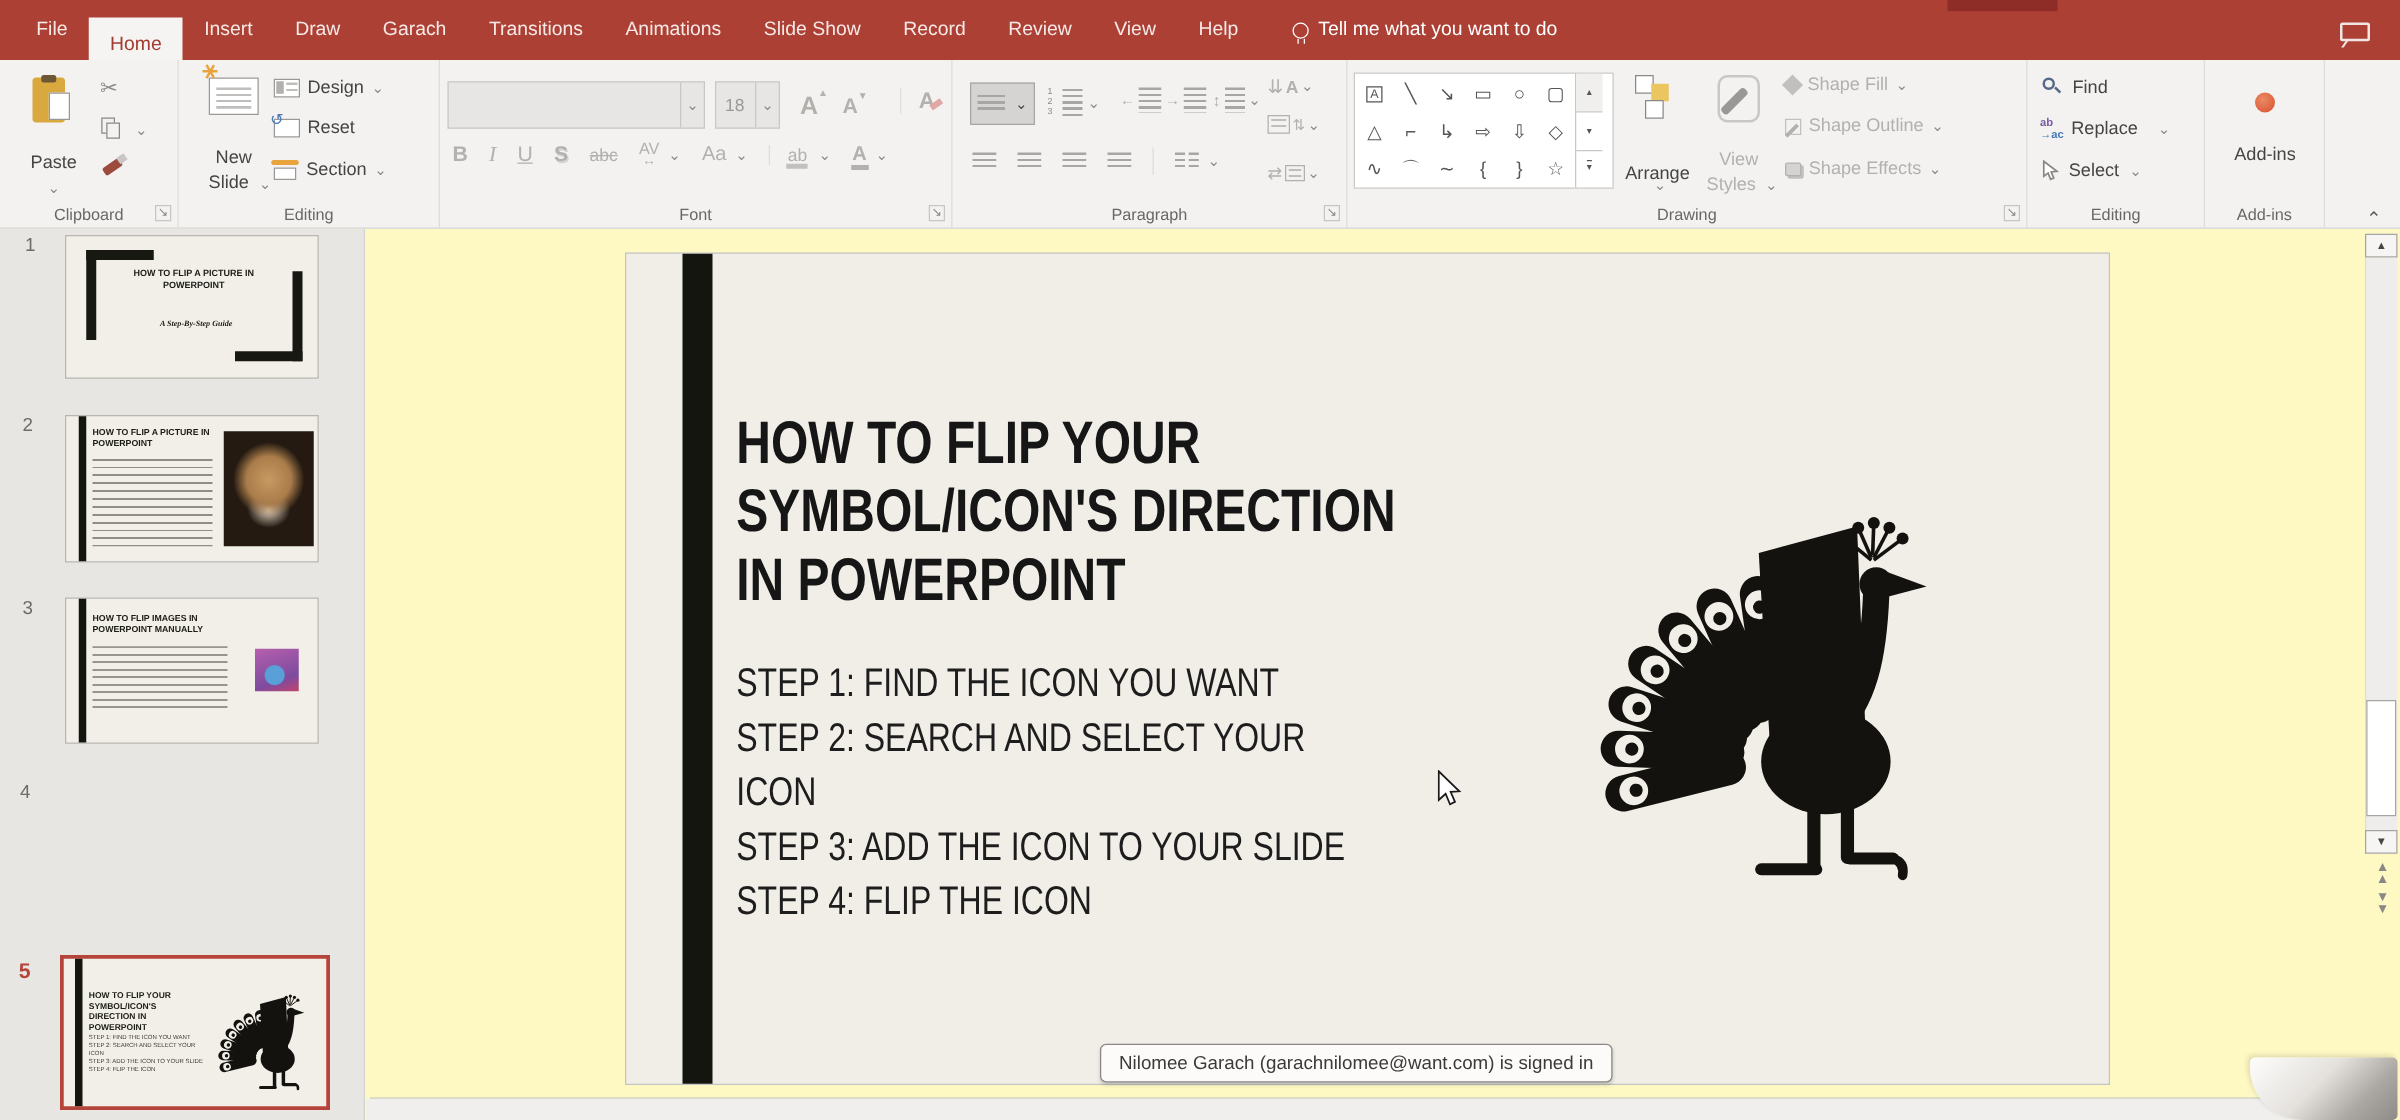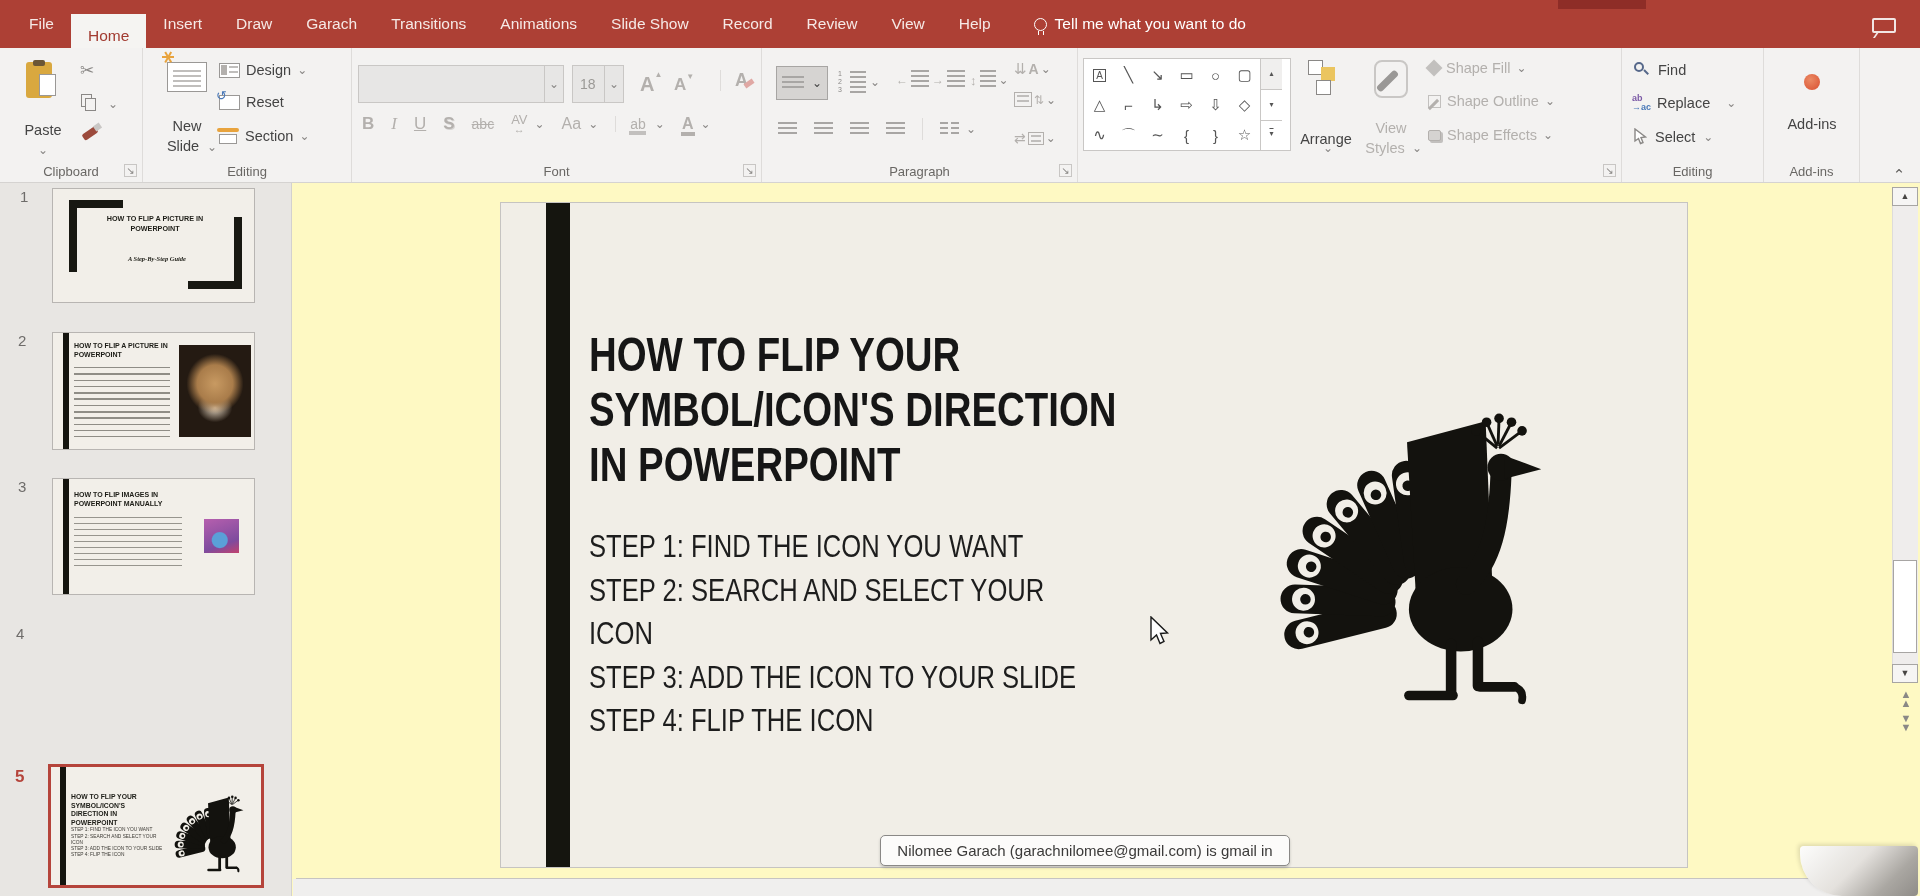--- a/index.html
+++ b/index.html
@@ -275,20 +275,21 @@
             <span class="abs" style="left:3px;top:2px;width:3px;height:13px;background:#b3b0ad;transform:rotate(45deg)"></span>
           </span>
         <span class="dis btxt">Shape Outline</span>
         <span class="dd">⌄</span>
       </div>
       <div class="abs flex" style="left:350px;top:79px;gap:6px">
         <span style="display:inline-block;width:13px;height:11px;background:#d5d3d1;border:1px solid #b3b0ad;border-radius:2px;box-shadow:2px 2px 0 #c2c0be"></span>
         <span class="dis btxt">Shape Effects</span>
         <span class="dd">⌄</span>
       </div>
+      <div class="glabel">Drawing</div>
       <div class="launcher">↘</div>
     </div>
 
     <div class="grp" style="left:1622px;width:142px">
       <div class="abs flex" style="left:12px;top:14px;gap:8px">
         <span style="display:inline-block;position:relative;width:16px;height:16px">
             <span class="abs" style="left:0;top:0;width:10px;height:10px;border:2px solid #56688a;border-radius:50%"></span>
             <span class="abs" style="left:9px;top:9px;width:6px;height:2.4px;background:#56688a;transform:rotate(45deg)"></span>
           </span>
         <span class="btxt">Find</span>
@@ -445,21 +446,21 @@
           <path d="M196,274 L196,326" stroke-width="11"></path>
           <path d="M224,272 L224,318" stroke-width="11"></path>
           <path d="M198,328 L152,328" stroke-width="10"></path>
           <path d="M226,319 L262,319" stroke-width="10"></path>
           <path d="M262,319 q10,3 8,14" stroke-width="8"></path>
         </g>
       </g>
     </symbol>
   </svg>
 
-  <div class="tooltip">Nilomee Garach (garachnilomee@gmail.com) is gmail in</div>
+  <div class="tooltip">Nilomee Garach (garachnilomee@want.com) is signed in</div>
 
   <div class="abs" style="left:296px;top:878px;width:1582px;height:1px;background:#c6c4c2"></div>
   <div class="abs" style="left:293px;top:879px;width:1585px;height:17px;background:#f0efee"></div>
   <div class="curl"></div>
 
   <div class="abs" style="left:1892px;top:206px;width:26px;height:458px;background:#efedec;border-left:1px solid #dedcda"></div>
   <div class="sb-btn" style="top:187px">▲</div>
   <div class="abs" style="left:1893px;top:560px;width:24px;height:93px;background:#fff;border:1px solid #a7a5a3"></div>
   <div class="sb-btn" style="top:664px">▼</div>
   <div class="dbl" style="top:690px"><span>▲</span><br><span>▲</span></div>

